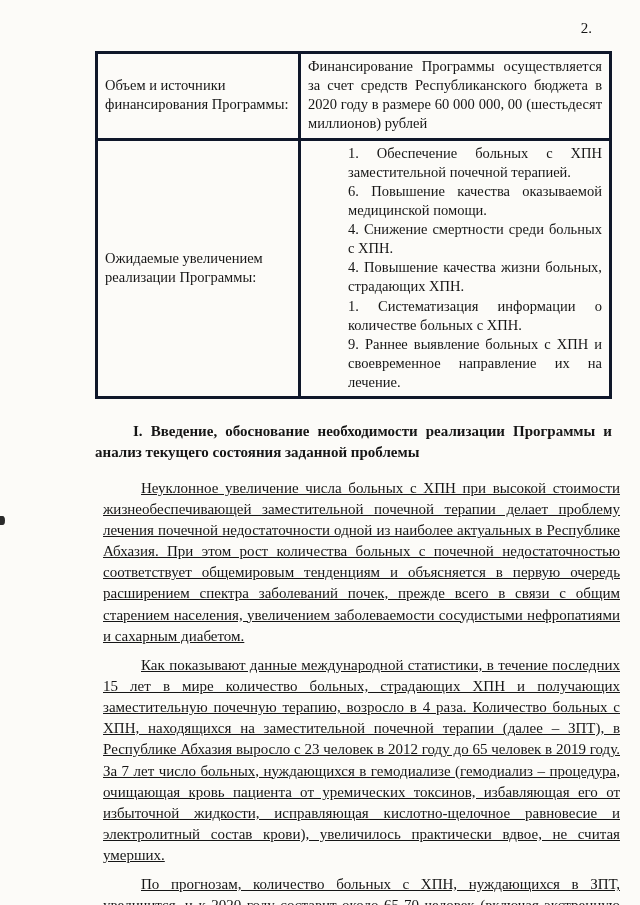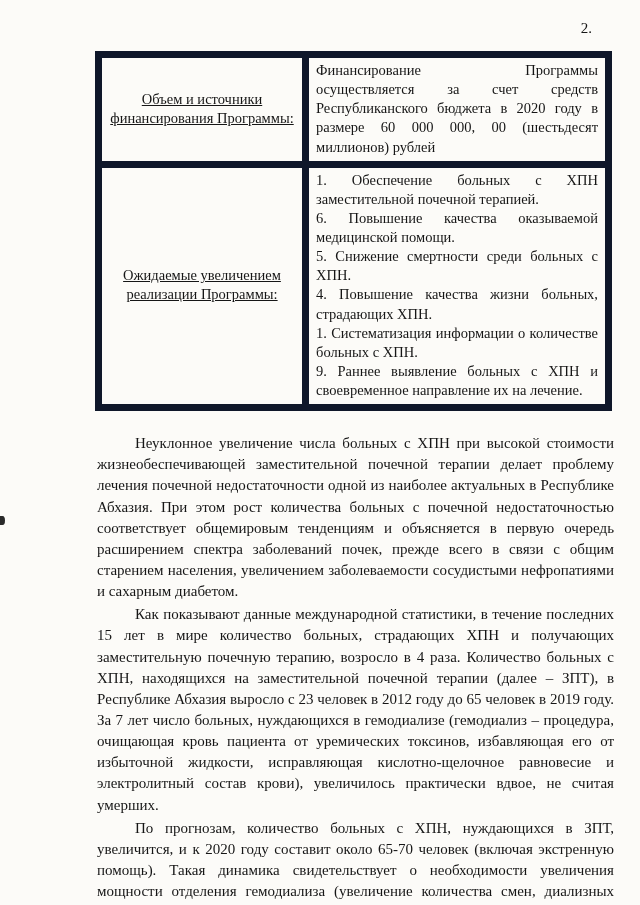--- a/index.html
+++ b/index.html
@@ -26,51 +26,52 @@
     margin-bottom: 14px;
   }
   table.summary-table {
     border-collapse: collapse;
     width: 517px;
     font-size: 14.5px;
     line-height: 1.32;
     margin-bottom: 22px;
   }
   table.summary-table td {
-    border: 7px solid #0f172a;
+    border: 3px solid #0f172a;
     vertical-align: middle;
     padding: 3px 7px 4px 7px;
   }
   td.label-cell {
     width: 186px;
-    text-align: center;
-    text-decoration: underline;
+    text-align: left;
   }
   td.content-cell {
     text-align: justify;
   }
   .result-item {
     text-align: justify;
+    margin-left: 40px;
   }
   .section-heading {
     font-weight: bold;
     font-size: 15px;
     line-height: 1.42;
     text-align: justify;
     text-indent: 38px;
     width: 517px;
     margin: 0 0 14px 0;
   }
   .paragraph {
     font-size: 15px;
     line-height: 1.41;
     text-align: justify;
     text-indent: 38px;
     width: 517px;
-    margin: 2px;
+    margin: 8px;
+    text-decoration: underline;
   }
   .scan-speck {
     position: absolute;
     left: 0;
     top: 516px;
     width: 5px;
     height: 9px;
     background: #2a2a2a;
     border-radius: 0 60% 60% 0;
   }
@@ -88,27 +89,28 @@
     <tbody>
       <tr>
         <td class="label-cell">Объем и источники финансирования Программы:</td>
         <td class="content-cell">Финансирование Программы осуществляется за счет средств Республиканского бюджета в 2020 году в размере 60 000 000, 00 (шестьдесят миллионов) рублей</td>
       </tr>
       <tr>
         <td class="label-cell">Ожидаемые увеличением реализации Программы:</td>
         <td class="content-cell">
           <div class="result-item">1. Обеспечение больных с ХПН заместительной почечной терапией.</div>
           <div class="result-item">6. Повышение качества оказываемой медицинской помощи.</div>
-          <div class="result-item">5. Снижение смертности среди больных с ХПН.</div>
+          <div class="result-item">4. Снижение смертности среди больных с ХПН.</div>
           <div class="result-item">4. Повышение качества жизни больных, страдающих ХПН.</div>
           <div class="result-item">1. Систематизация информации о количестве больных с ХПН.</div>
           <div class="result-item">9. Раннее выявление больных с ХПН и своевременное направление их на лечение.</div>
         </td>
       </tr>
     </tbody>
   </table>
 
+  <div class="section-heading">I. Введение, обоснование необходимости реализации Программы и анализ текущего состояния заданной проблемы</div>
 
   <p class="paragraph">Неуклонное увеличение числа больных с ХПН при высокой стоимости жизнеобеспечивающей заместительной почечной терапии делает проблему лечения почечной недостаточности одной из наиболее актуальных в Республике Абхазия. При этом рост количества больных с почечной недостаточностью соответствует общемировым тенденциям и объясняется в первую очередь расширением спектра заболеваний почек, прежде всего в связи с общим старением населения, увеличением заболеваемости сосудистыми нефропатиями и сахарным диабетом.</p>
   <p class="paragraph">Как показывают данные международной статистики, в течение последних 15 лет в мире количество больных, страдающих ХПН и получающих заместительную почечную терапию, возросло в 4 раза. Количество больных с ХПН, находящихся на заместительной почечной терапии (далее – ЗПТ), в Республике Абхазия выросло с 23 человек в 2012 году до 65 человек в 2019 году. За 7 лет число больных, нуждающихся в гемодиализе (гемодиализ – процедура, очищающая кровь пациента от уремических токсинов, избавляющая его от избыточной жидкости, исправляющая кислотно-щелочное равновесие и электролитный состав крови), увеличилось практически вдвое, не считая умерших.</p>
   <p class="paragraph">По прогнозам, количество больных с ХПН, нуждающихся в ЗПТ, увеличится, и к 2020 году составит около 65-70 человек (включая экстренную помощь). Такая динамика свидетельствует о необходимости увеличения мощности отделения гемодиализа (увеличение количества смен, диализных залов, при возможности – открытие нового диализного центра, который будет соответствовать санитарно-эпидиалогическому режиму в полной мере) и достаточными расходными материалами для</p>
 
 </div>
 
 </body></html>

